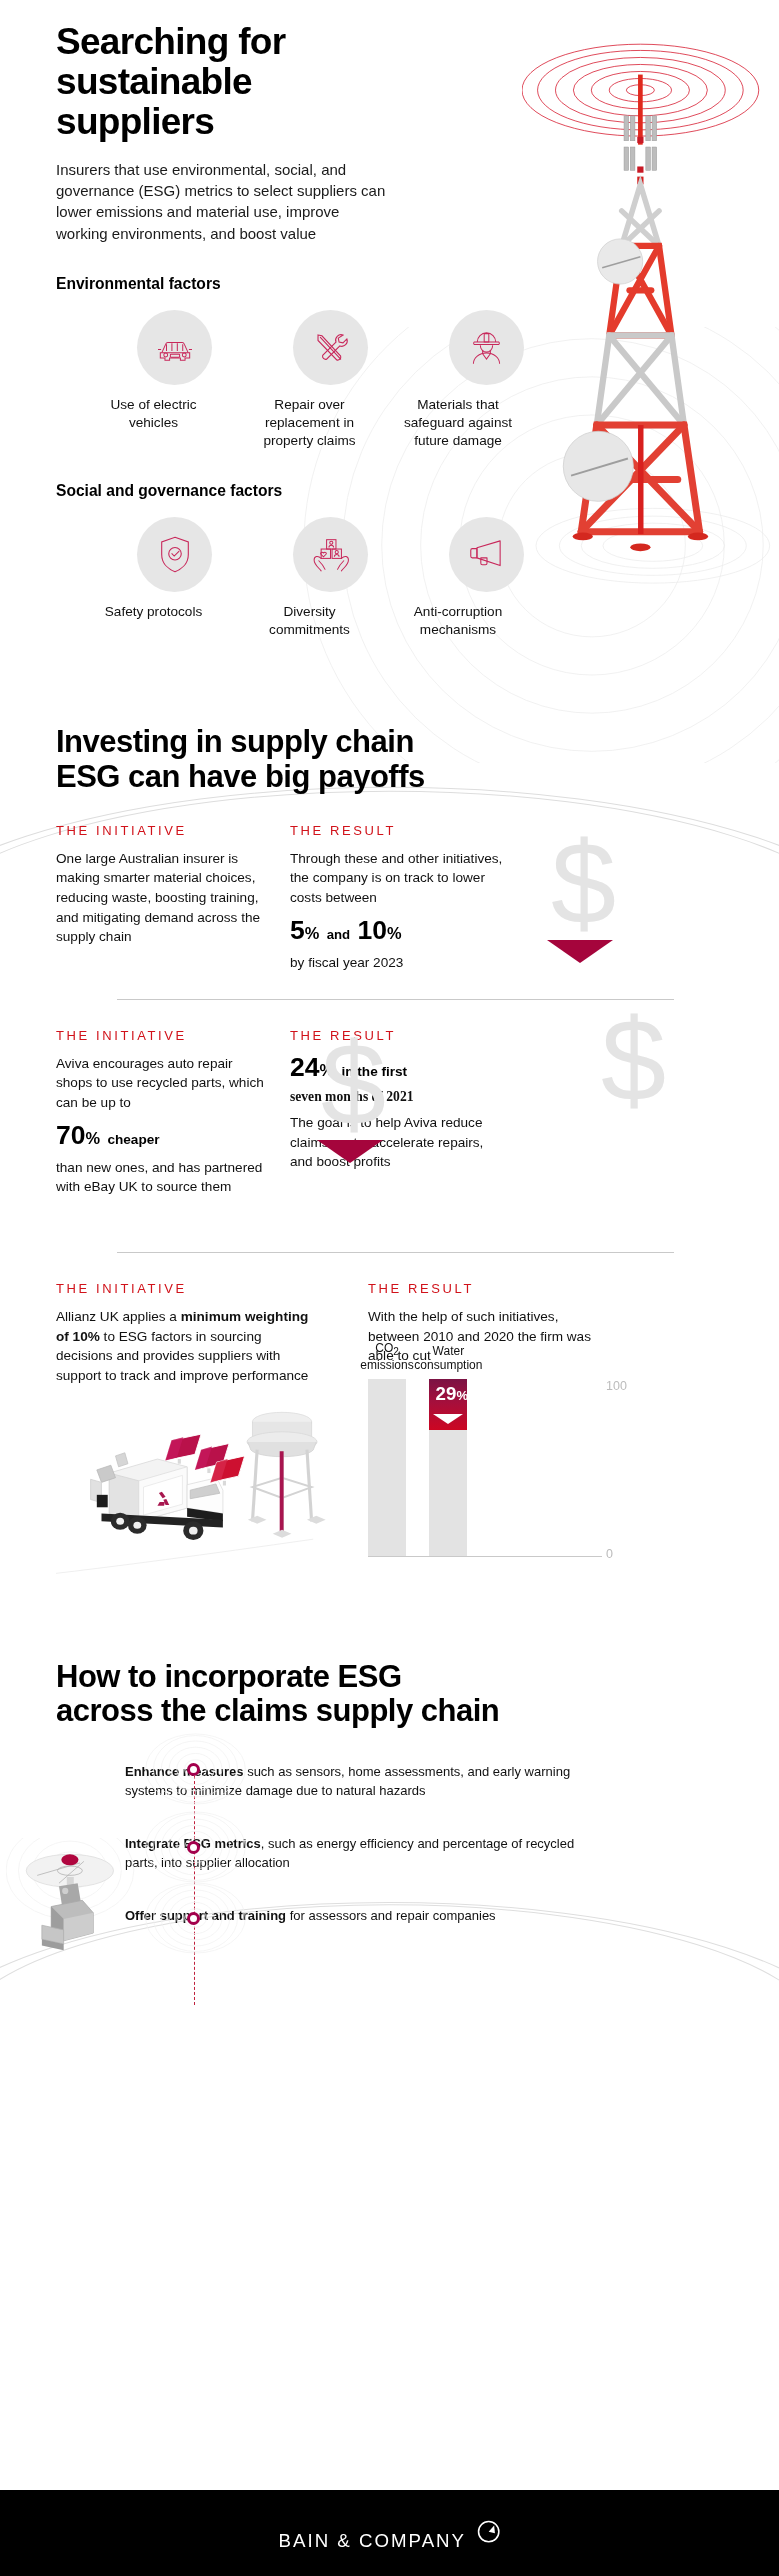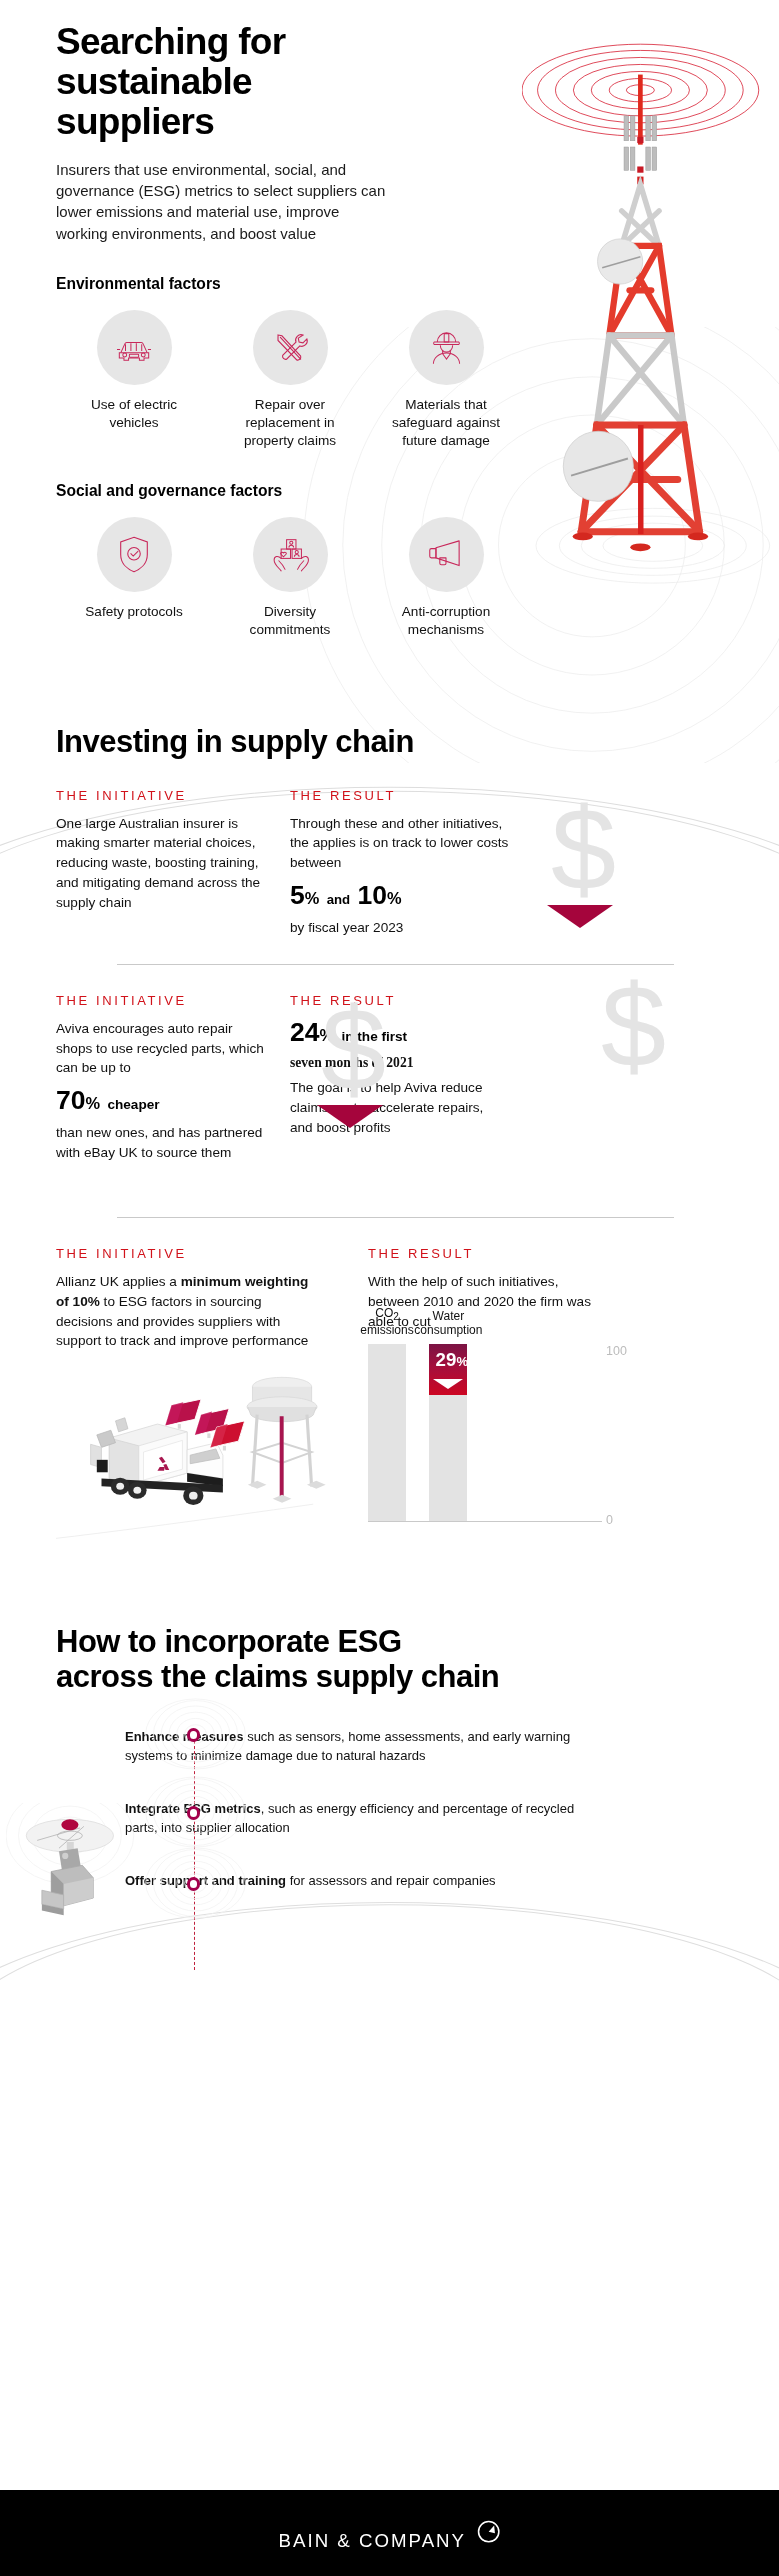--- a/index.html
+++ b/index.html
@@ -50,21 +50,21 @@
     margin-left: 56px;
     margin-top: 17px;
     display: flex;
     width: 483px;
   }
   .factor {
     width: 156px;
     text-align: center;
     display: flex;
     flex-direction: column;
-    align-items: center;
+    align-items: flex-end;
   }
   .factor-bubble {
     width: 75px; height: 75px;
     border-radius: 50%;
     background: #e6e6e6;
     display: flex; align-items: center; justify-content: center;
   }
   .factor-label {
     margin-top: 11px;
     font-size: 13.6px;
@@ -462,30 +462,31 @@
           </svg>
         </div>
         <div class="factor-label">Anti-corruption mechanisms</div>
       </div>
     </div>
   </div>
 
   <div class="sec2">
     <h2 class="sec2-title">
       <span>Investing in supply chain</span><br>
+      <span>ESG can have big payoffs</span>
     </h2>
 
     <div class="row">
       <div class="col-a">
         <div class="kicker">THE INITIATIVE</div>
         <div class="body-txt">One large Australian insurer is making smarter material choices, reducing waste, boosting training, and mitigating demand across the supply chain</div>
       </div>
       <div class="col-b">
         <div class="kicker">THE RESULT</div>
-        <div class="body-txt">Through these and other initiatives, the applies is on track to lower costs between</div>
+        <div class="body-txt">Through these and other initiatives, the company is on track to lower costs between</div>
         <div class="big-stat">
           <span>5</span><span class="unit">%</span>
           <span class="joiner">and</span>
           <span>10</span><span class="unit">%</span>
         </div>
         <div class="body-txt">by fiscal year 2023</div>
       </div>
       <div class="col-c">
         <div class="dollar-mark" style="left:27px; top:7.8px;">$</div>
         <div class="down-tri" style="left:23.4px; top:117px; border-left:33px solid transparent; border-right:33px solid transparent; border-top:23.4px solid #a5053c;"></div>

